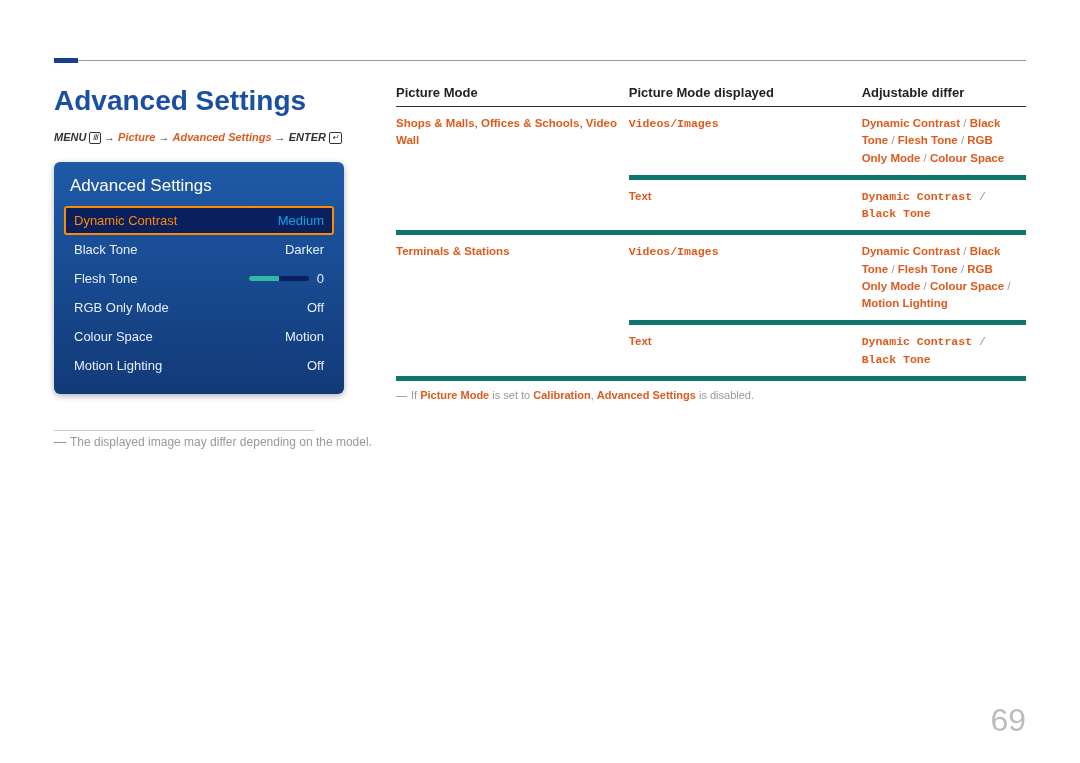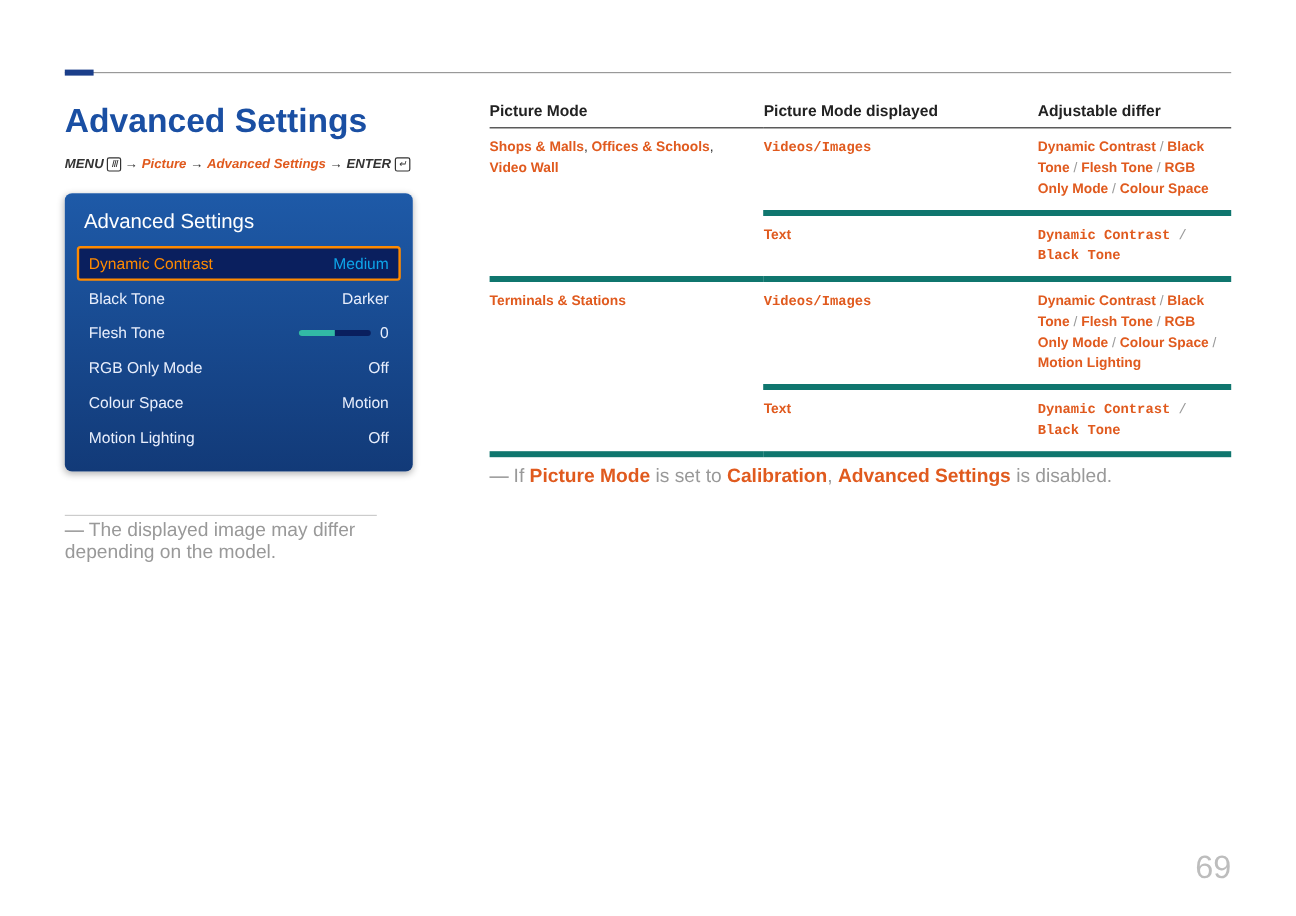--- a/index.html
+++ b/index.html
@@ -23,21 +23,21 @@
     content: "";
     position: absolute;
     top: -3px;
     left: 0;
     width: 24px;
     height: 5px;
     background: #1b3e8a;
   }
   .two-col {
     display: flex;
-    gap: 34px;
+    gap: 22px;
   }
   .left-col { width: 320px; flex-shrink: 0; }
   .right-col { flex: 1; }
   h1.section-title {
     color: #1a4fa3;
     font-size: 28px;
     font-weight: 600;
     margin-bottom: 14px;
   }
   .breadcrumb {
@@ -95,21 +95,21 @@
   .slider-fill {
     position: absolute; left: 0; top: 0; height: 5px; width: 30px; background: #32b9a5; border-radius: 3px 0 0 3px;
   }
   .foot-sep {
     border: none;
     border-top: 1px solid #ccc;
     margin: 36px 0 4px 0;
     width: 260px;
   }
   .footnote {
-    font-size: 16px;
+    font-size: 12px;
     color: #999;
   }
   .footnote .dash { color: #888; margin-right: 4px; }
 
   
   .opt-table {
     width: 100%;
     border-collapse: collapse;
     font-size: 11.5px;
   }
@@ -126,32 +126,32 @@
     padding: 8px 10px 8px 0;
     border-bottom: 5px solid #0f766e;
     line-height: 1.5;
   }
   .opt-table .hl { color: #e05a1e; font-weight: 600; }
   .opt-table .sep { color: #999; }
   .opt-table td:nth-child(1){ width: 170px; }
   .opt-table td:nth-child(2){ width: 120px; font-family: Liberation Mono, monospace; }
 
   .note-line {
-    font-size: 16px;
+    font-size: 11px;
     color: #999;
     margin-top: 8px;
   }
   .note-line .dash { color: #888; margin-right: 4px; }
   .note-line .hl { color: #e05a1e; font-weight: 600; }
 
   .page-num {
     position: absolute;
     right: 54px;
     bottom: 24px;
-    font-size: 27px;
+    font-size: 32px;
     color: #bdbdbd;
     font-weight: 300;
   }
 </style>
 </head>
 <body>
 
 <div class="page">
   <div class="top-rule"></div>
 

